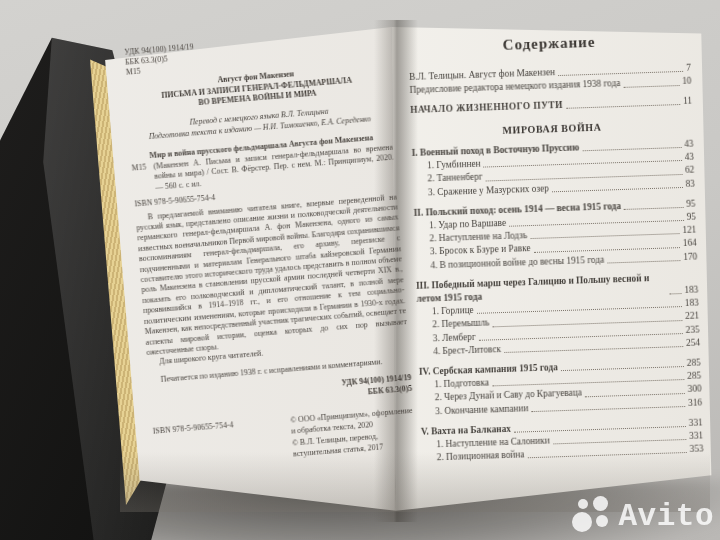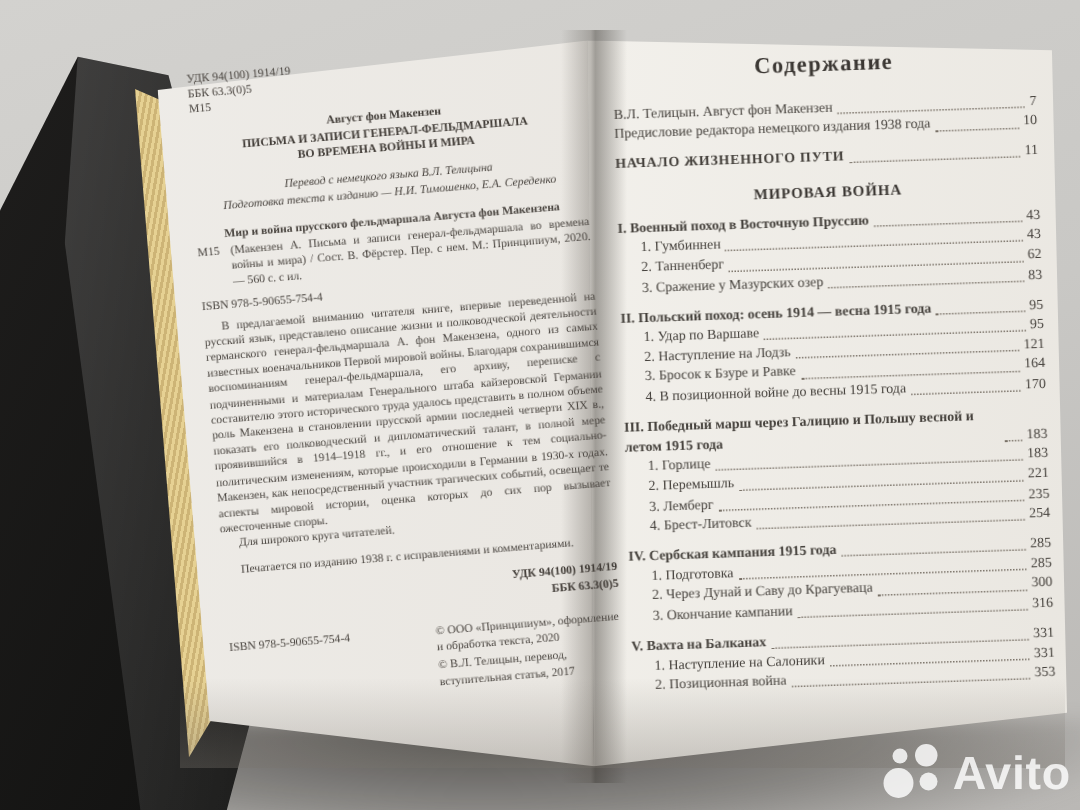--- a/index.html
+++ b/index.html
@@ -93,21 +93,21 @@
   .r-part .lbl{font-weight:bold;letter-spacing:.5px;}
   .r-part{margin-top:6px;}
   .r-ch{margin-top:7px;}
   .r-ch .lbl{font-weight:bold;}
   .r-sub{padding-left:15px;}
   .part-heading{text-align:center;font-weight:bold;letter-spacing:.6px;font-size:10px;margin:10px 0 2px 0;color:#3b3733;}
 
   
   .watermark{
     position:absolute;right:6px;bottom:2px;display:flex;align-items:center;
-    color:#ffffff;opacity:.82;font-family:Liberation Sans, sans-serif;justify-content:center;
+    color:#ffffff;opacity:.82;font-family:Liberation Mono, monospace;justify-content:center;
   }
   .avito-logo{position:relative;width:44px;height:44px;margin-right:4px;}
   .avito-logo i{position:absolute;border-radius:50%;background:#fff;display:block;}
   .avito-logo .c1{width:10px;height:10px;left:8px;top:5px;}
   .avito-logo .c2{width:15px;height:15px;left:23px;top:2px;}
   .avito-logo .c3{width:20px;height:20px;left:2px;top:18px;}
   .avito-logo .c4{width:12px;height:12px;left:26px;top:21px;}
   .avito-text{font-weight:bold;font-size:31px;letter-spacing:.5px;}
 </style>
 </head>

